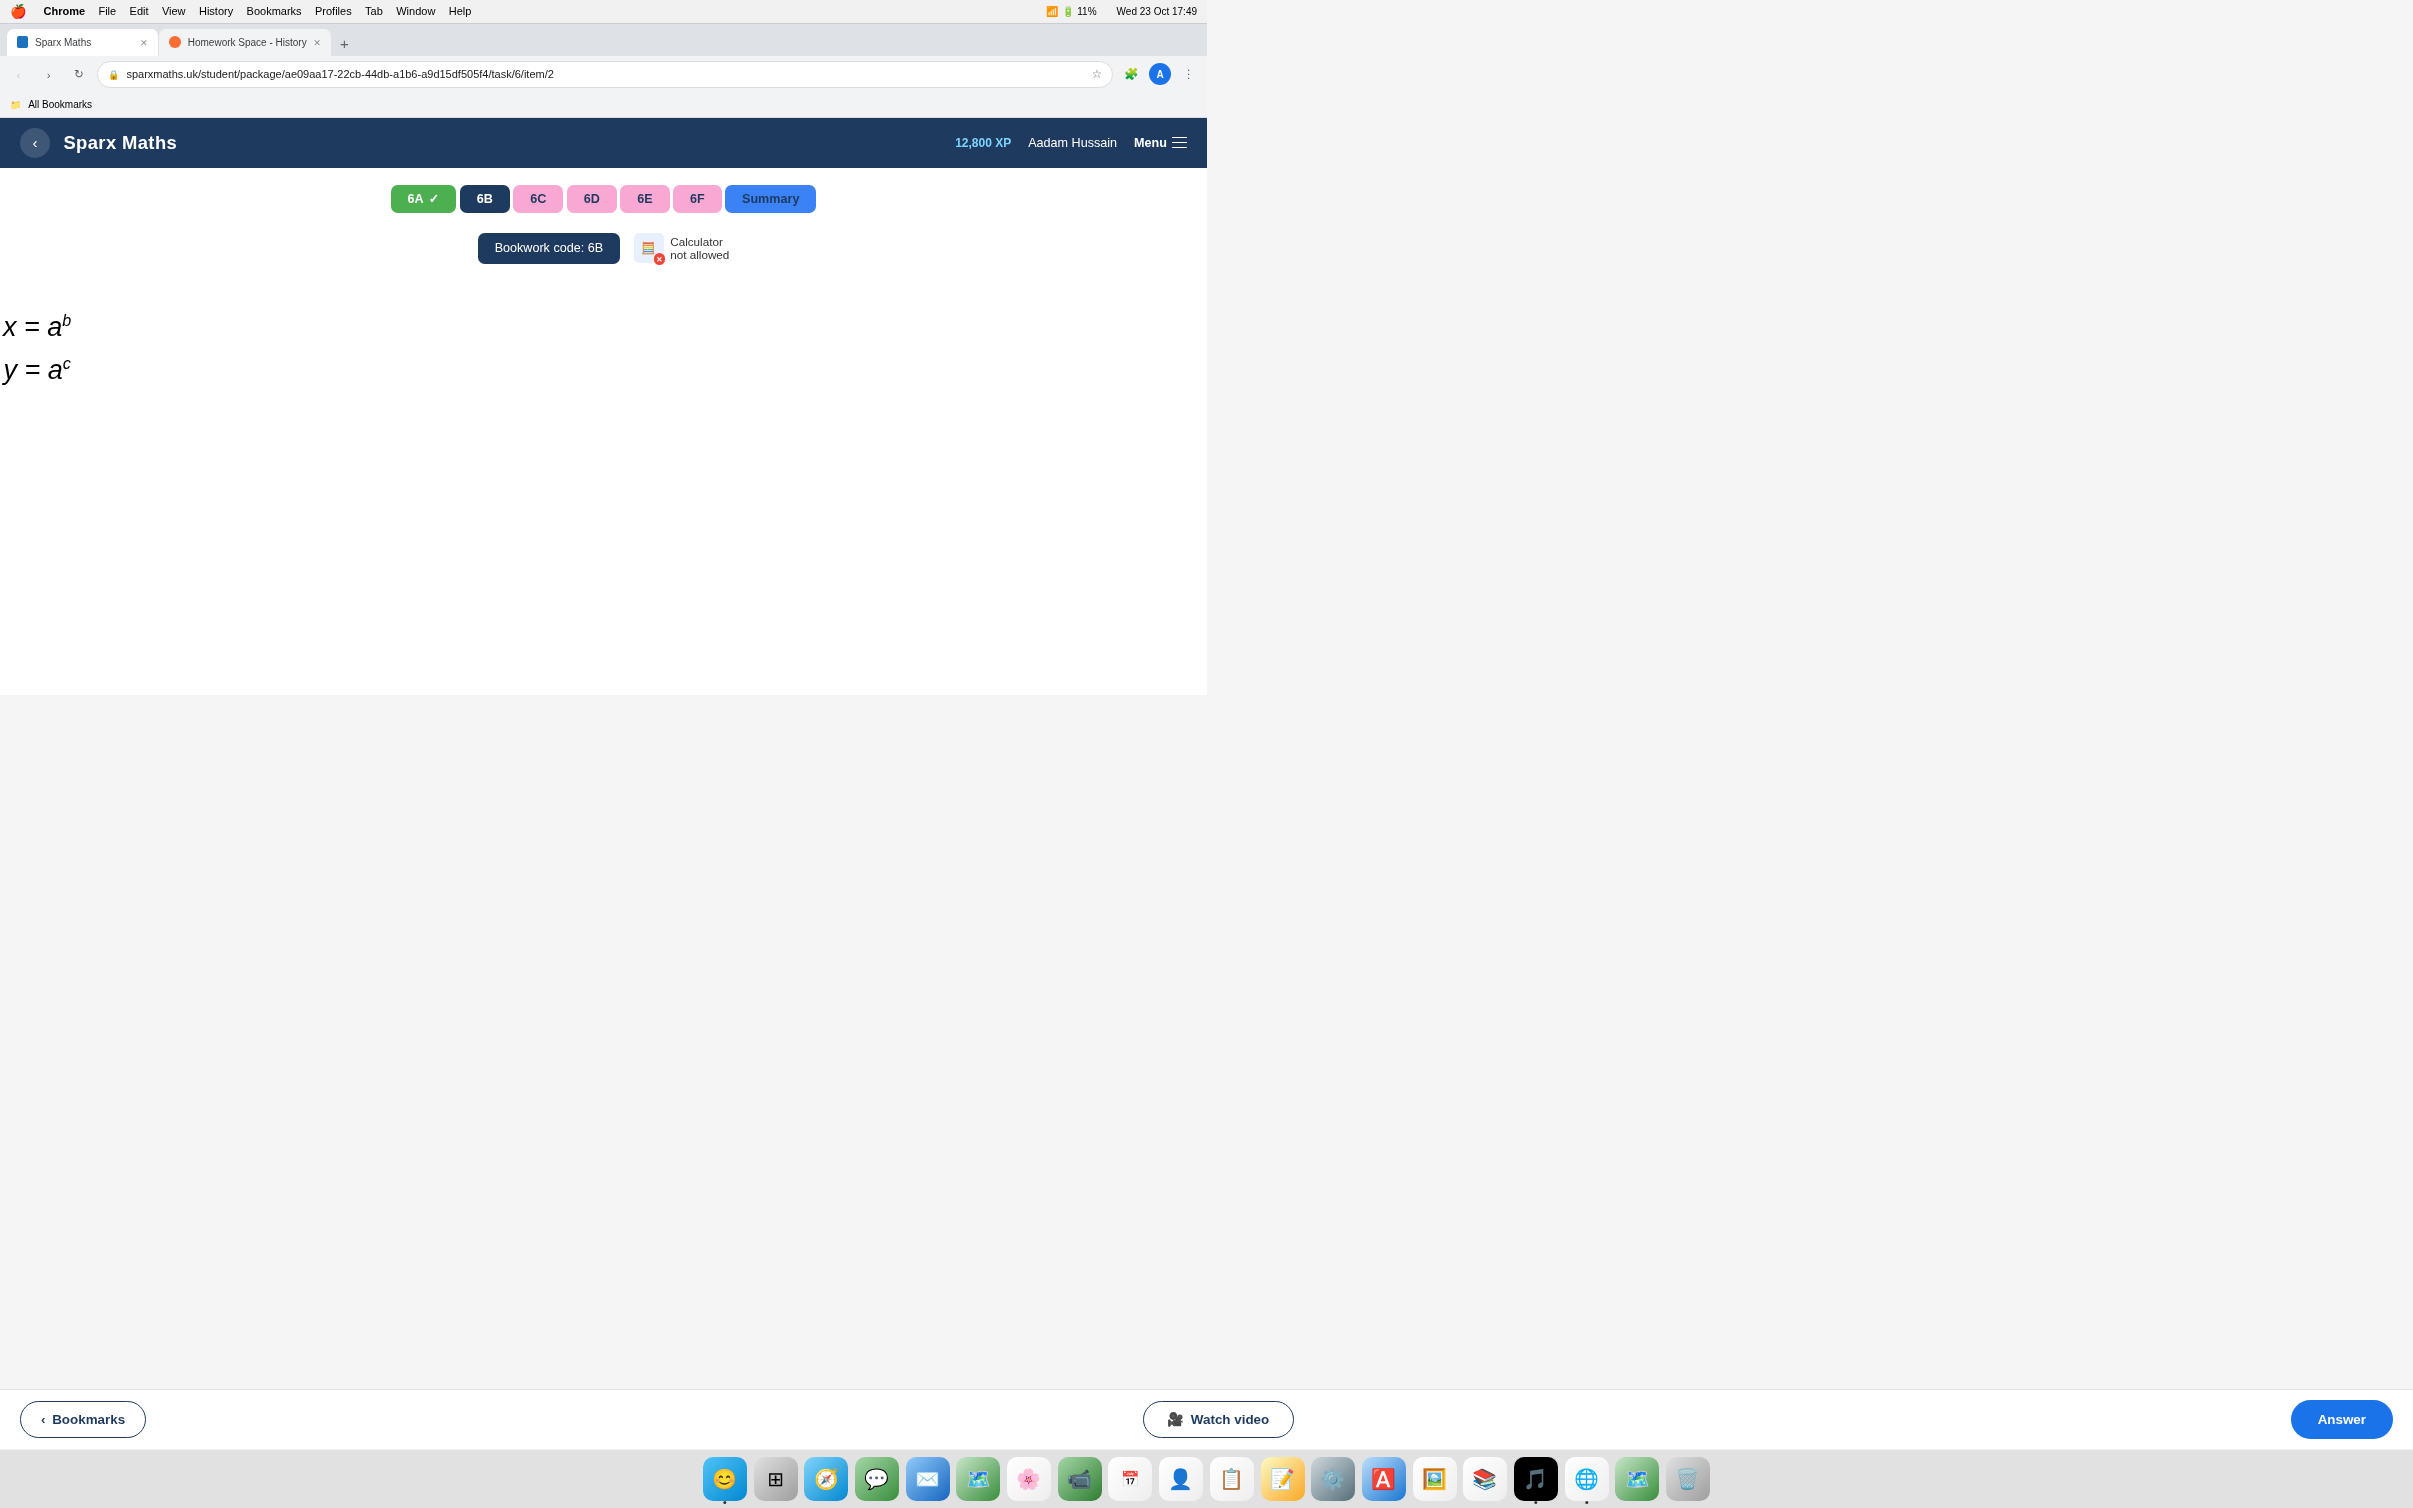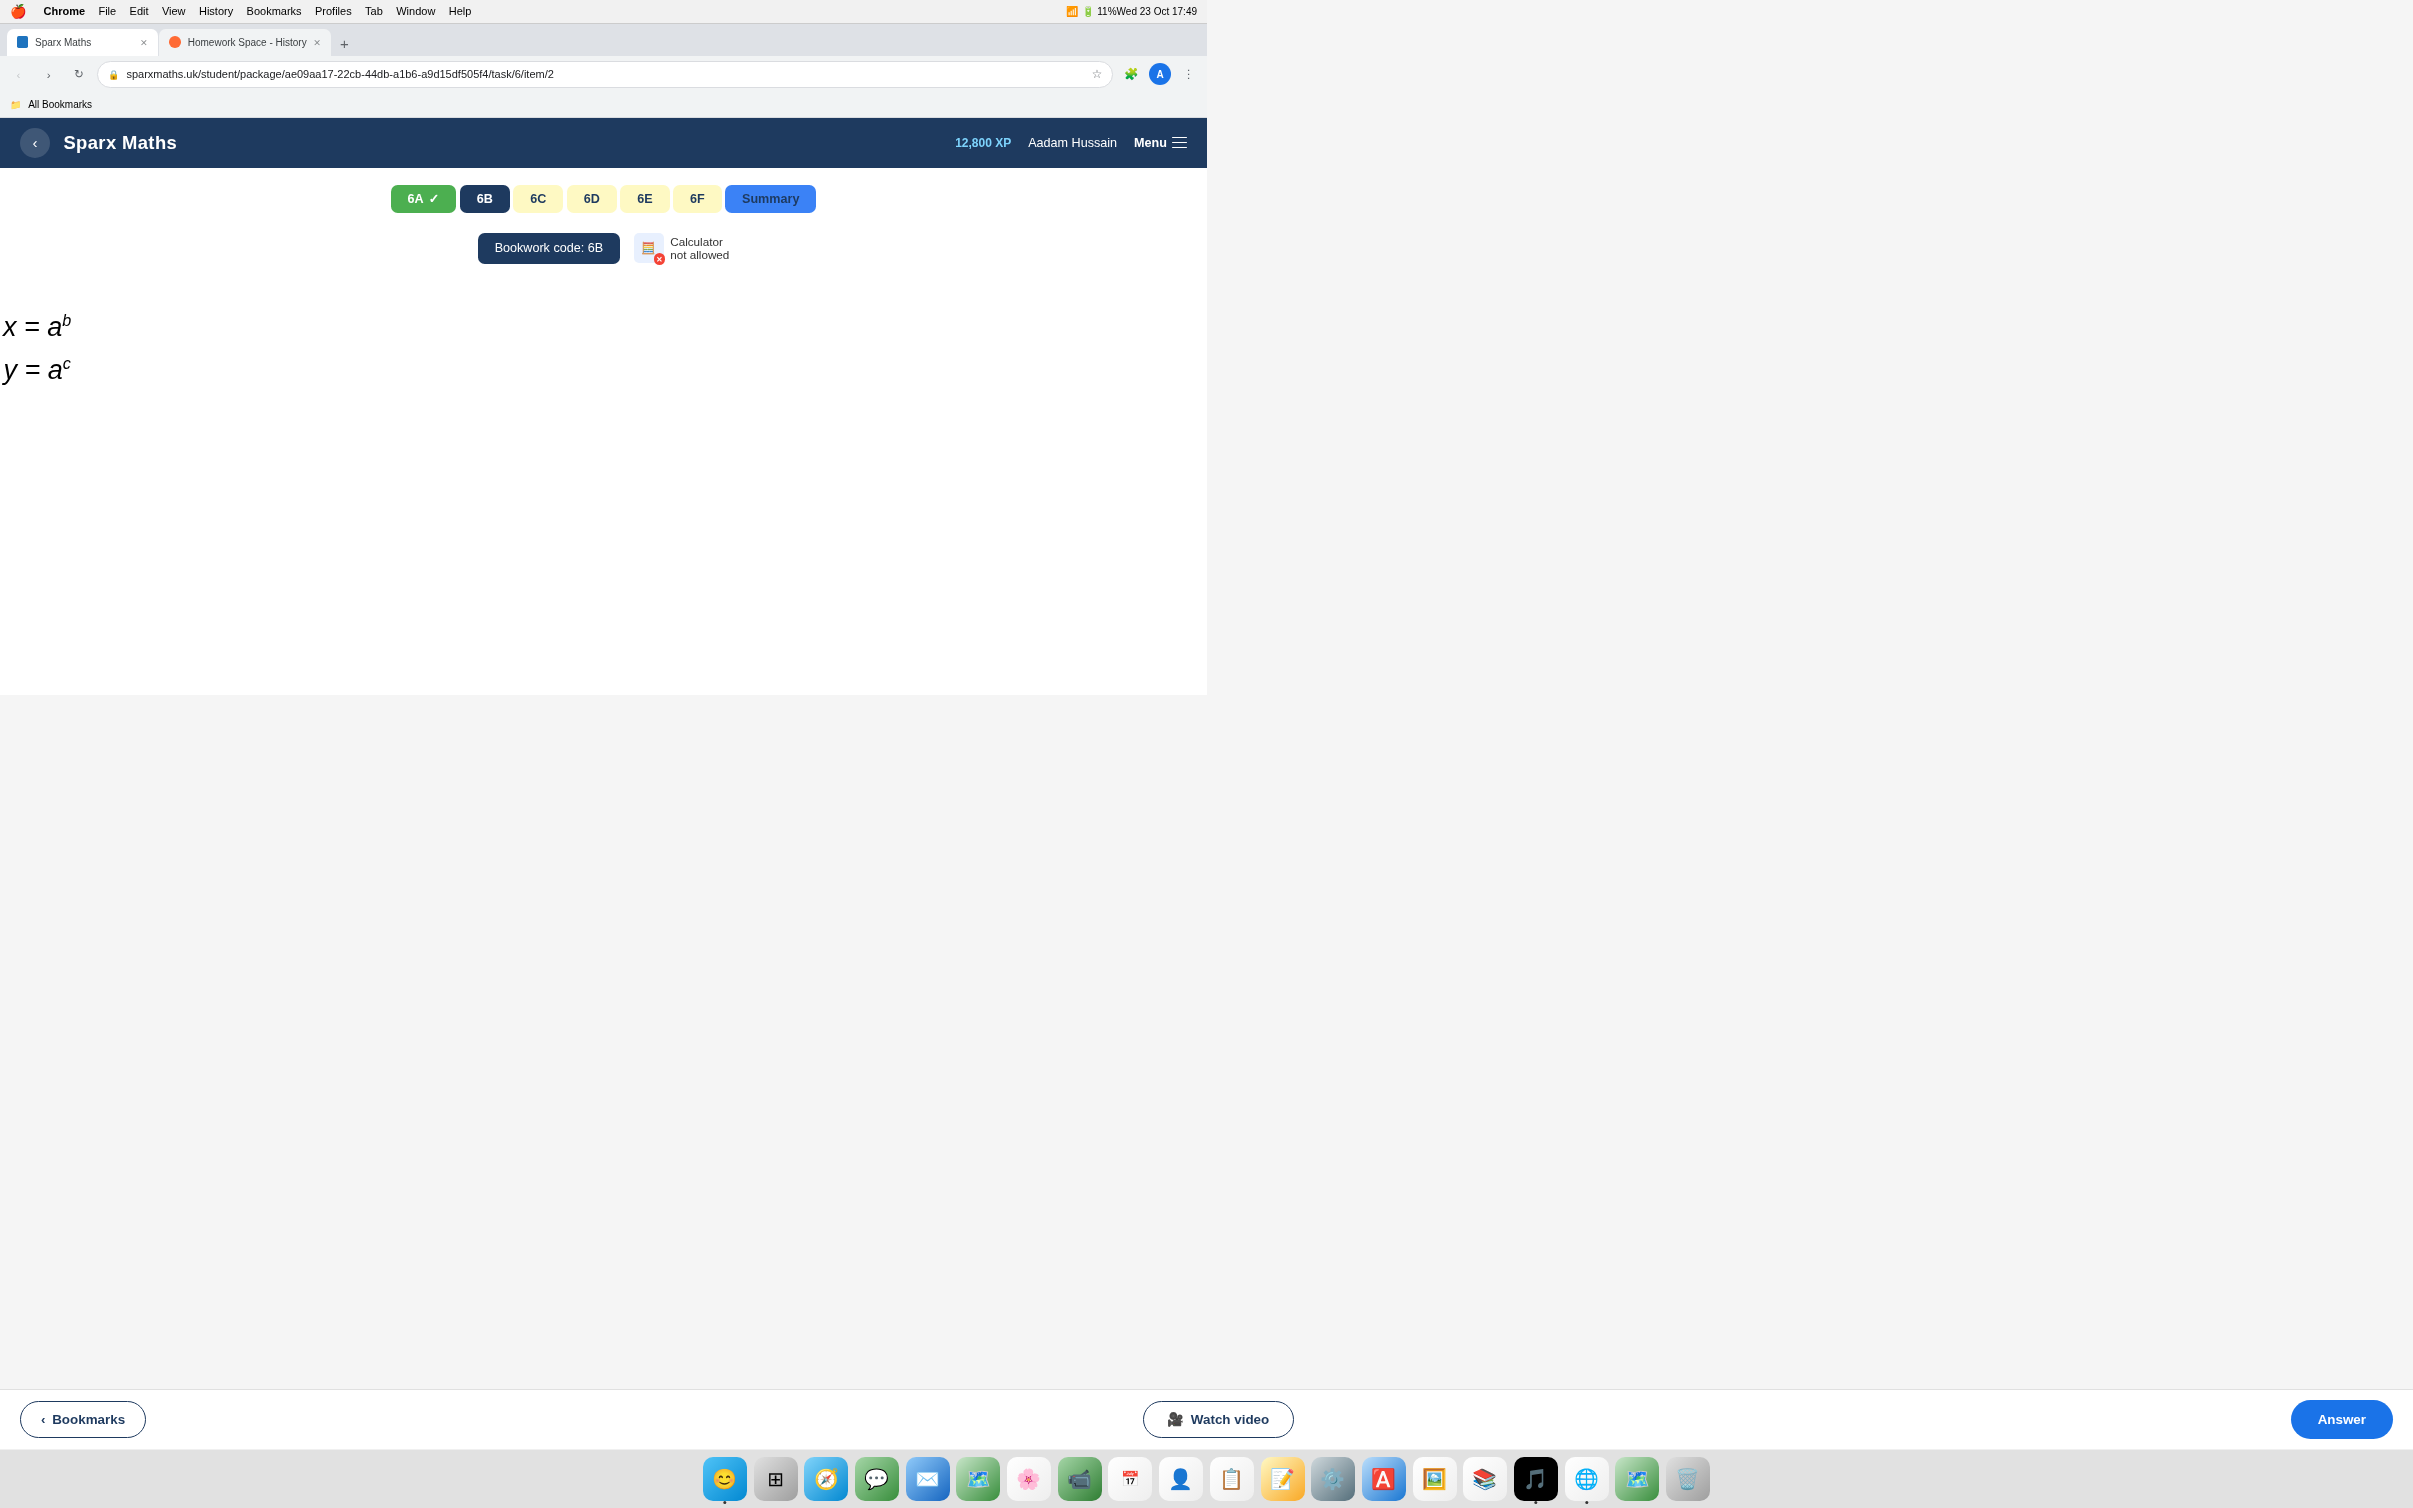--- a/index.html
+++ b/index.html
@@ -13,21 +13,21 @@
       align-items: center;
       padding: 0 10px;
       font-size: 11px;
       color: #000;
       gap: 13.4px;
       border-bottom: 0.8px solid #ccc;
     }
     .mac-menubar .apple { font-size: 13.4px; margin-right: 3.4px; }
     .mac-menubar .menu-item { font-weight: 500; }
     .mac-menubar .menu-item.bold { font-weight: 700; }
-    .mac-menubar .right-icons { margin-left: auto; display: flex; align-items: center; gap: 0; font-size: 10px; }
+    .mac-menubar .right-icons { margin-left: auto; display: flex; align-items: center; gap: 20px; font-size: 10px; }
 
     
     .browser-chrome { background: #dee1e6; }
     .tab-bar {
       height: 32px;
       display: flex;
       align-items: flex-end;
       padding: 0 6.7px;
       gap: 1.7px;
     }
@@ -165,21 +165,21 @@
       padding: 17px 0 13.4px;
       background: white;
     }
     .section-tab {
       padding: 6.7px 17px;
       border-radius: 6.7px;
       font-size: 12.6px;
       font-weight: 600;
       cursor: pointer;
       border: none;
-      background: #fef9c3;
+      background: #f9a8d4;
       color: #1e3a5f;
     }
     .section-tab.active { background: #1e3a5f; color: white; }
     .section-tab.completed { background: #4caf50; color: white; display: flex; align-items: center; gap: 5px; }
     .section-tab.summary { background: #3b82f6; color: #1e3a5f; }
 
     
     .bookwork-row {
       display: flex;
       justify-content: center;

